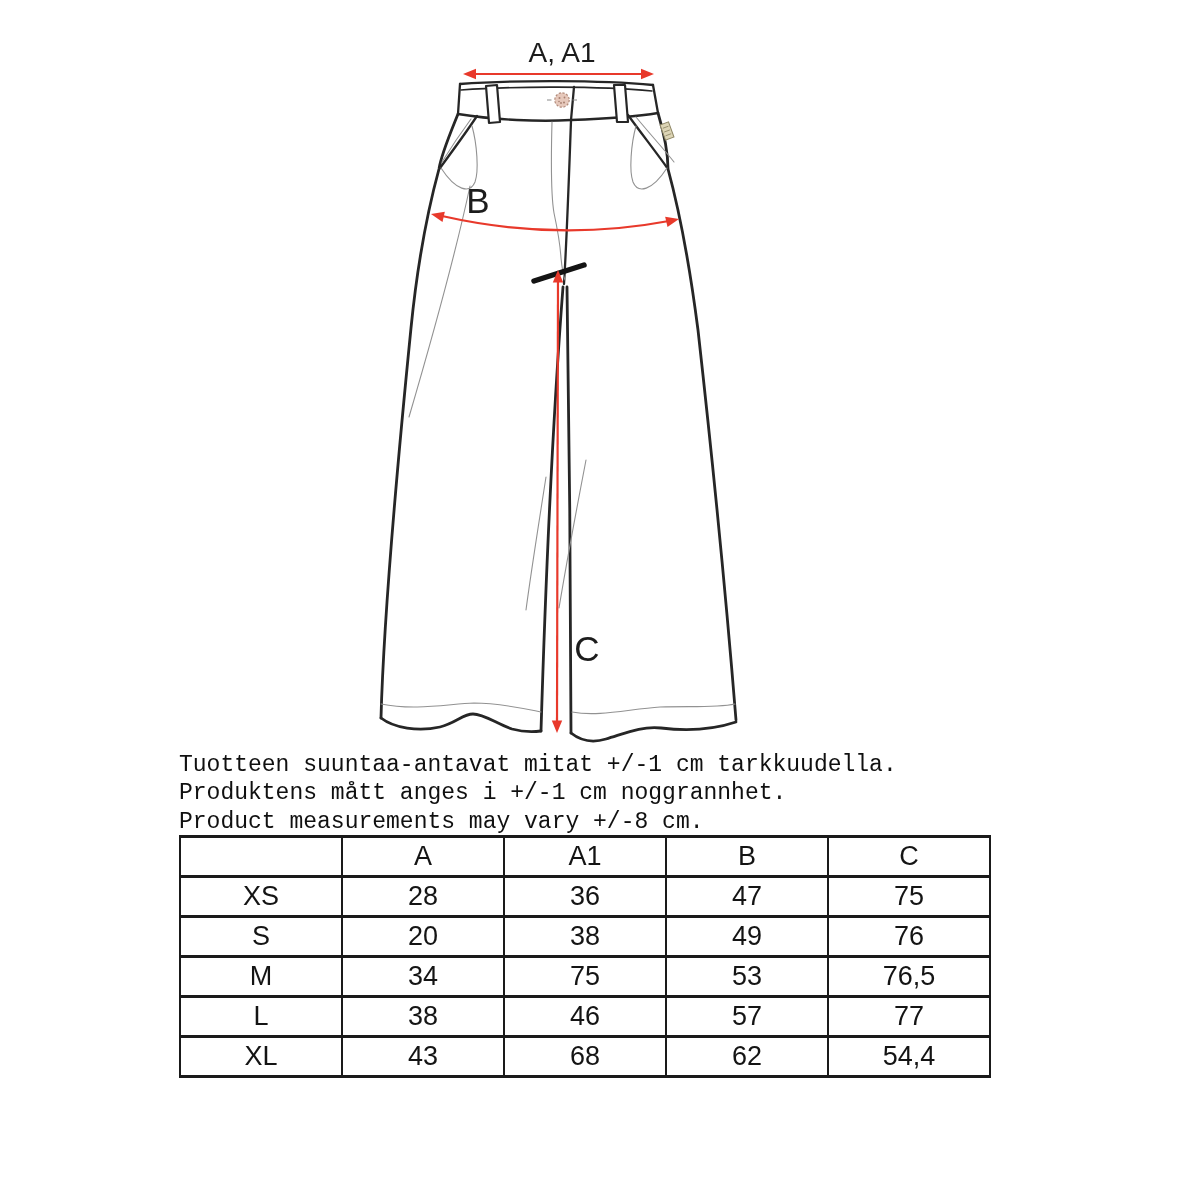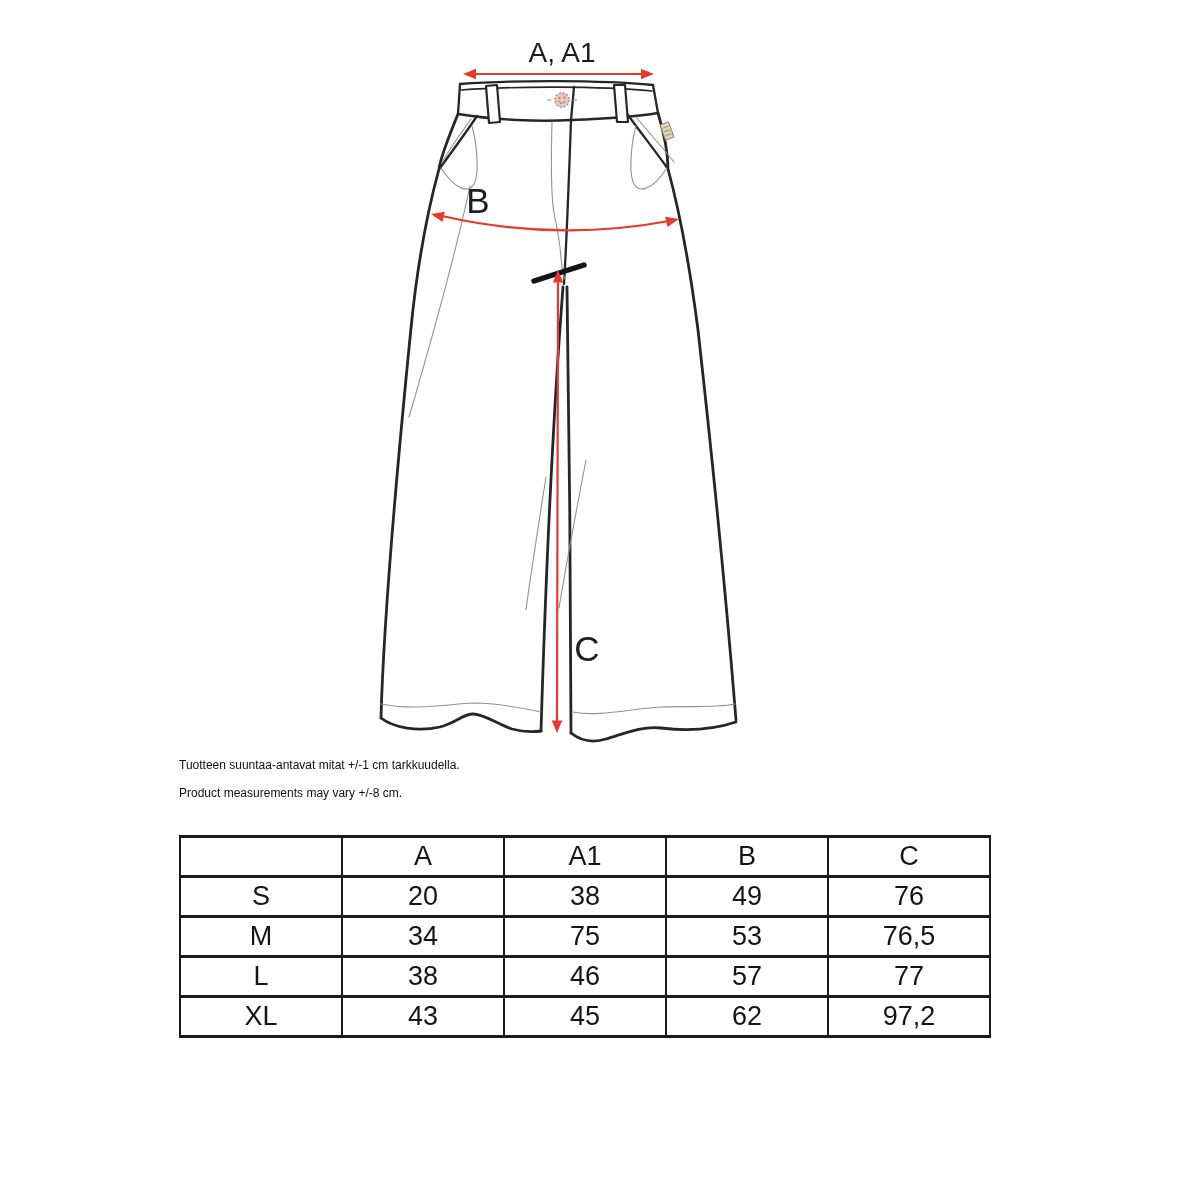--- a/index.html
+++ b/index.html
@@ -13,21 +13,21 @@
   .ln2  { fill:none; stroke:#262626; stroke-width:2.3; stroke-linecap:round; stroke-linejoin:round; }
   .loop { fill:#ffffff; stroke:#262626; stroke-width:2.2; stroke-linejoin:round; }
   .thin { fill:none; stroke:#929292; stroke-width:1.1; stroke-linecap:round; }
   .red  { fill:none; stroke:#e8392b; stroke-width:2.2; }
   .redfill { fill:#e8392b; stroke:none; }
   .bar  { fill:none; stroke:#141414; stroke-width:5.5; stroke-linecap:round; }
   text.lbl { font-family:"Liberation Sans", sans-serif; fill:#1c1c1c; }
   .lbl-a { font-size:28px; }
   .lbl-b, .lbl-c { font-size:35px; }
   
-  .notes { position:absolute; left:179px; top:751px; font-size:12px; line-height:28.4px; color:#101010; white-space:nowrap; }
+  .notes { position:absolute; left:179px; top:751px; font-size:23px; line-height:28.4px; color:#101010; white-space:nowrap;font-family:Liberation Mono, monospace; }
   
   table.sizes {
     position:absolute; left:179px; top:835px; width:810px;
     border-collapse:collapse; table-layout:fixed;
     font-size:27px; color:#141414;
   }
   table.sizes th, table.sizes td {
     border:2px solid #1a1a1a; border-top-width:3px; border-bottom-width:3px;
     height:37px; padding:0; text-align:center; vertical-align:middle; font-weight:normal;
   }
@@ -113,20 +113,21 @@
       </g>
     </g>
 
     <text class="lbl lbl-a" x="562" y="62" text-anchor="middle">A, A1</text>
     <text class="lbl lbl-b" x="478" y="213" text-anchor="middle">B</text>
     <text class="lbl lbl-c" x="587" y="661" text-anchor="middle">C</text>
   </svg>
 
   <div class="notes">
     <div>Tuotteen suuntaa-antavat mitat +/-1 cm tarkkuudella.</div>
+    <div>Produktens mått anges i +/-1 cm noggrannhet.</div>
     <div>Product measurements may vary +/-8 cm.</div>
   </div>
 
   <table class="sizes">
     <colgroup>
         <col style="width:162px">
         <col style="width:162px">
         <col style="width:162px">
         <col style="width:162px">
         <col style="width:162px">
@@ -134,20 +135,27 @@
     <thead>
       <tr>
         <th></th>
         <th>A</th>
         <th>A1</th>
         <th>B</th>
         <th>C</th>
       </tr>
     </thead>
     <tbody>
+      <tr>
+        <td>XS</td>
+        <td>28</td>
+        <td>36</td>
+        <td>47</td>
+        <td>75</td>
+      </tr>
       <tr>
         <td>S</td>
         <td>20</td>
         <td>38</td>
         <td>49</td>
         <td>76</td>
       </tr>
       <tr>
         <td>M</td>
         <td>34</td>
@@ -158,20 +166,20 @@
       <tr>
         <td>L</td>
         <td>38</td>
         <td>46</td>
         <td>57</td>
         <td>77</td>
       </tr>
       <tr>
         <td>XL</td>
         <td>43</td>
-        <td>45</td>
+        <td>68</td>
         <td>62</td>
-        <td>97,2</td>
+        <td>54,4</td>
       </tr>
     </tbody>
   </table>
 
 </div>
 
 </body></html>

